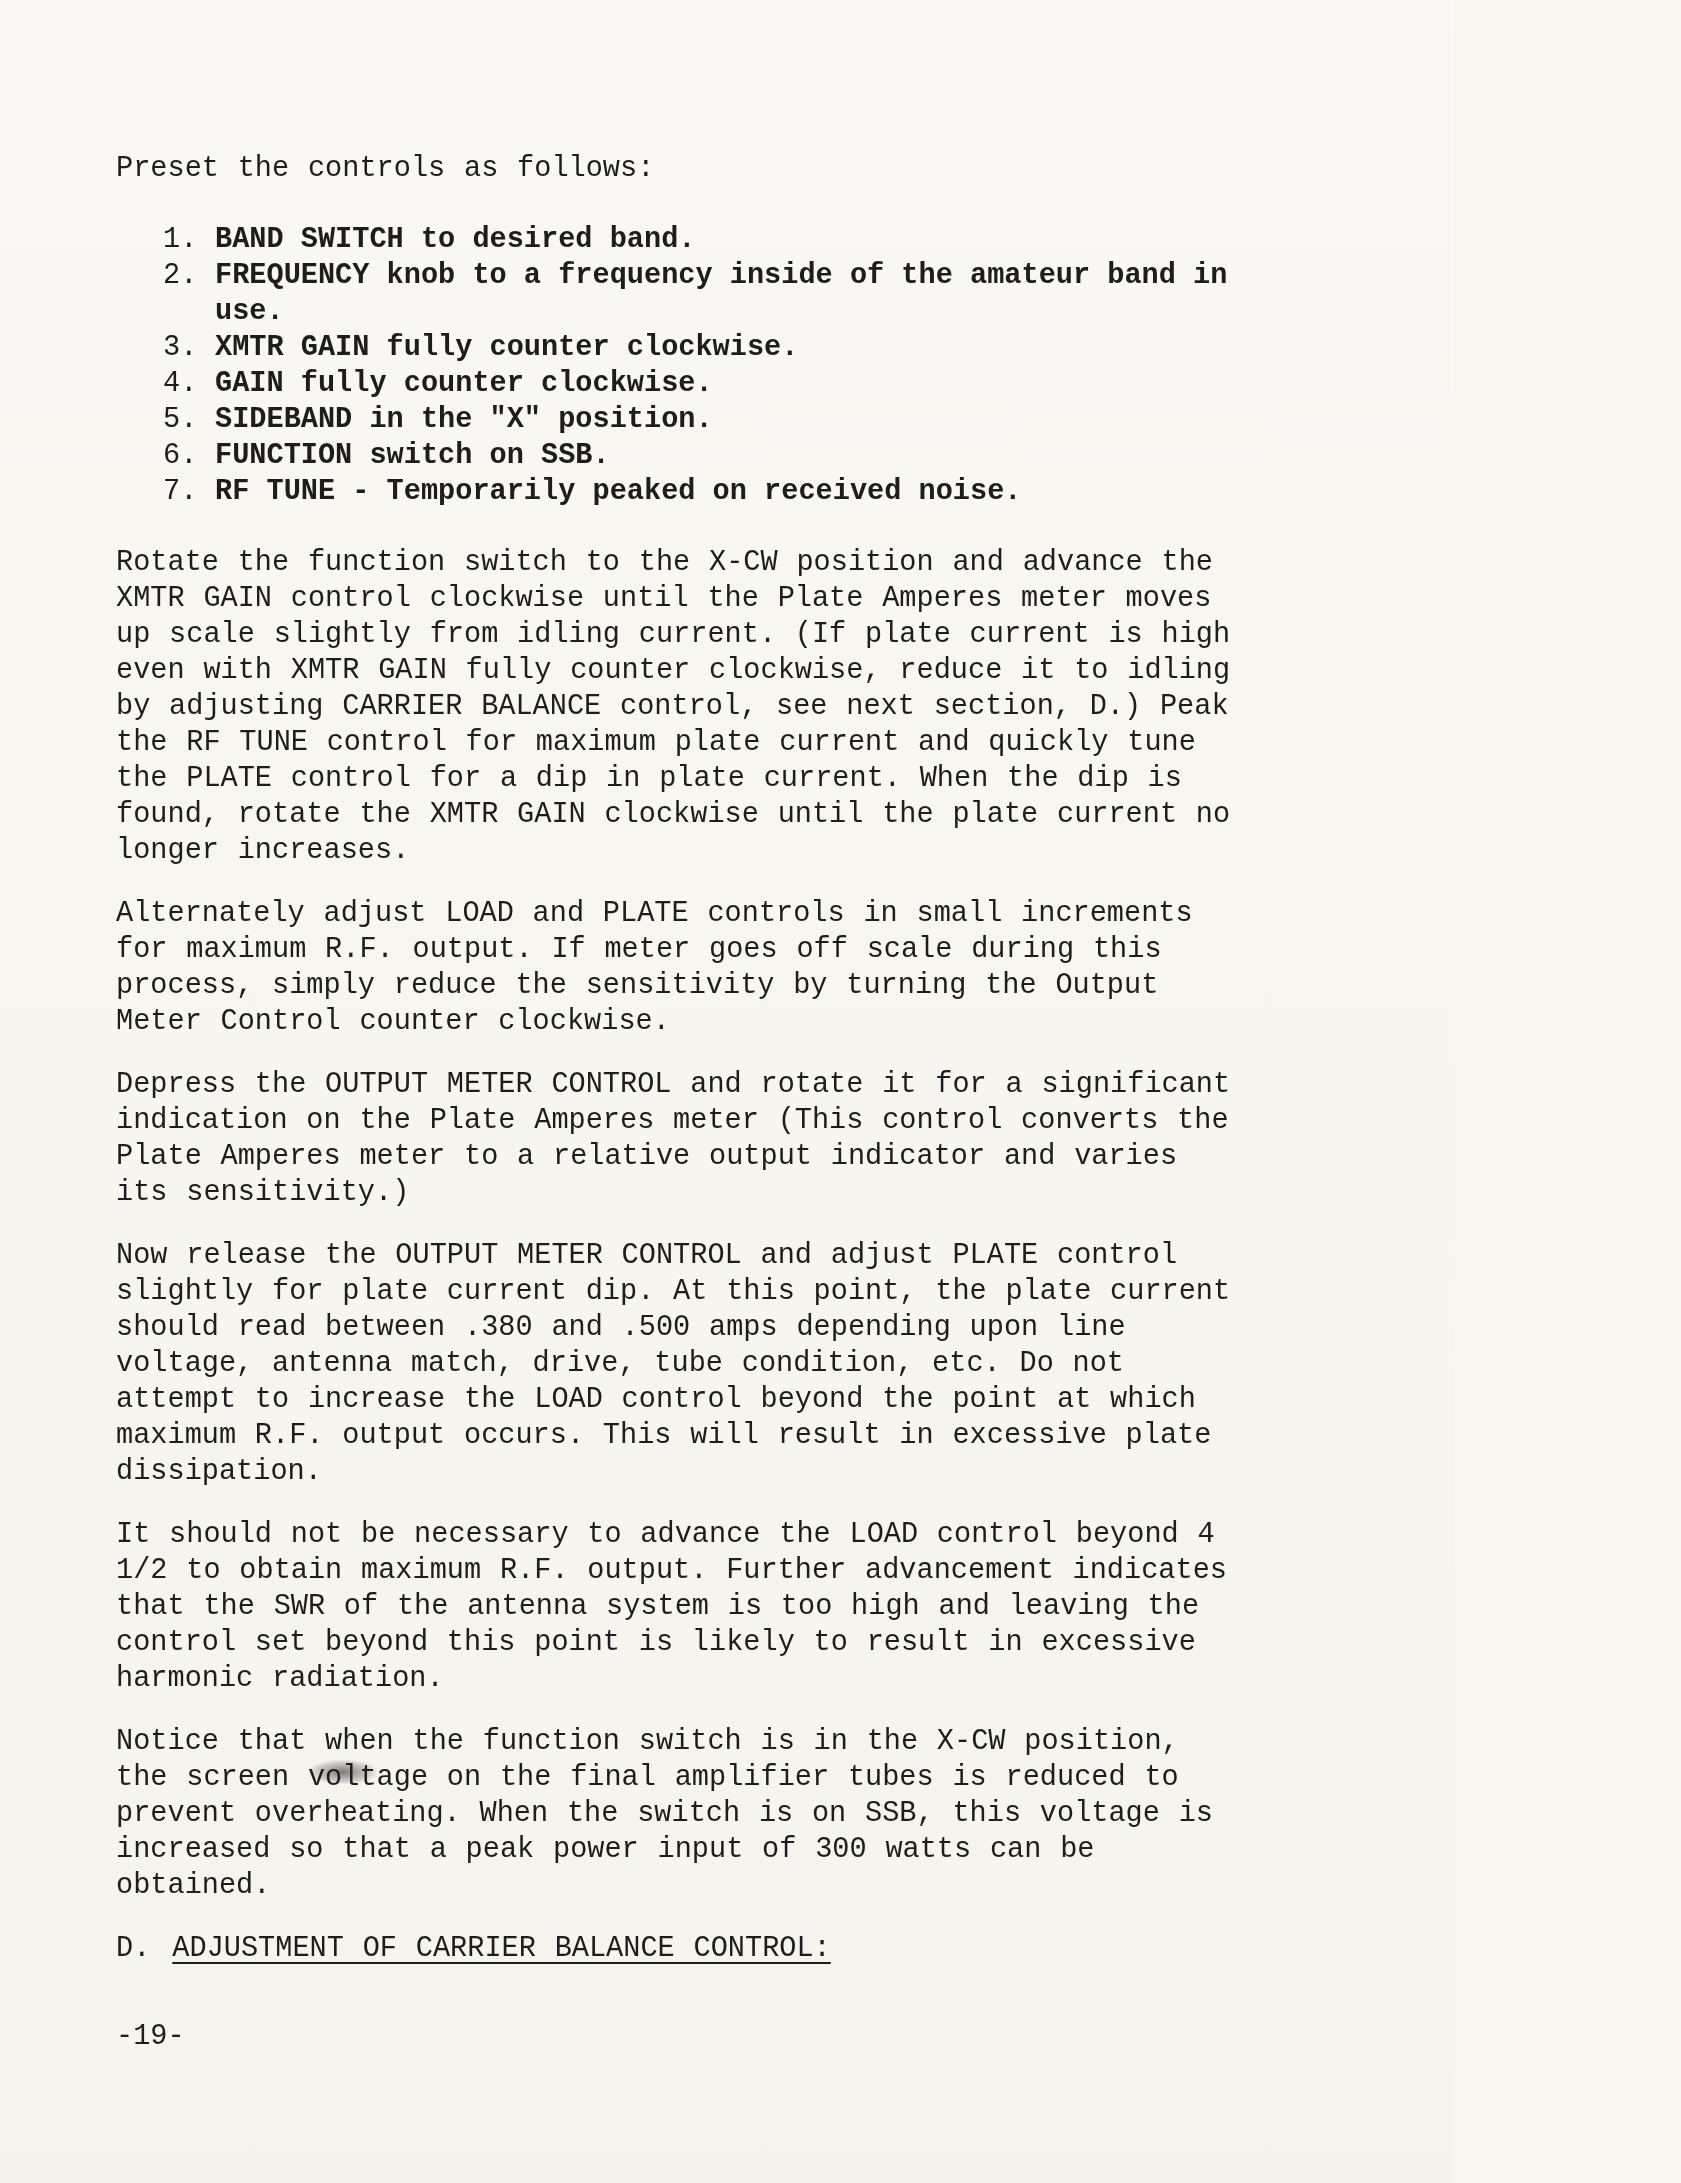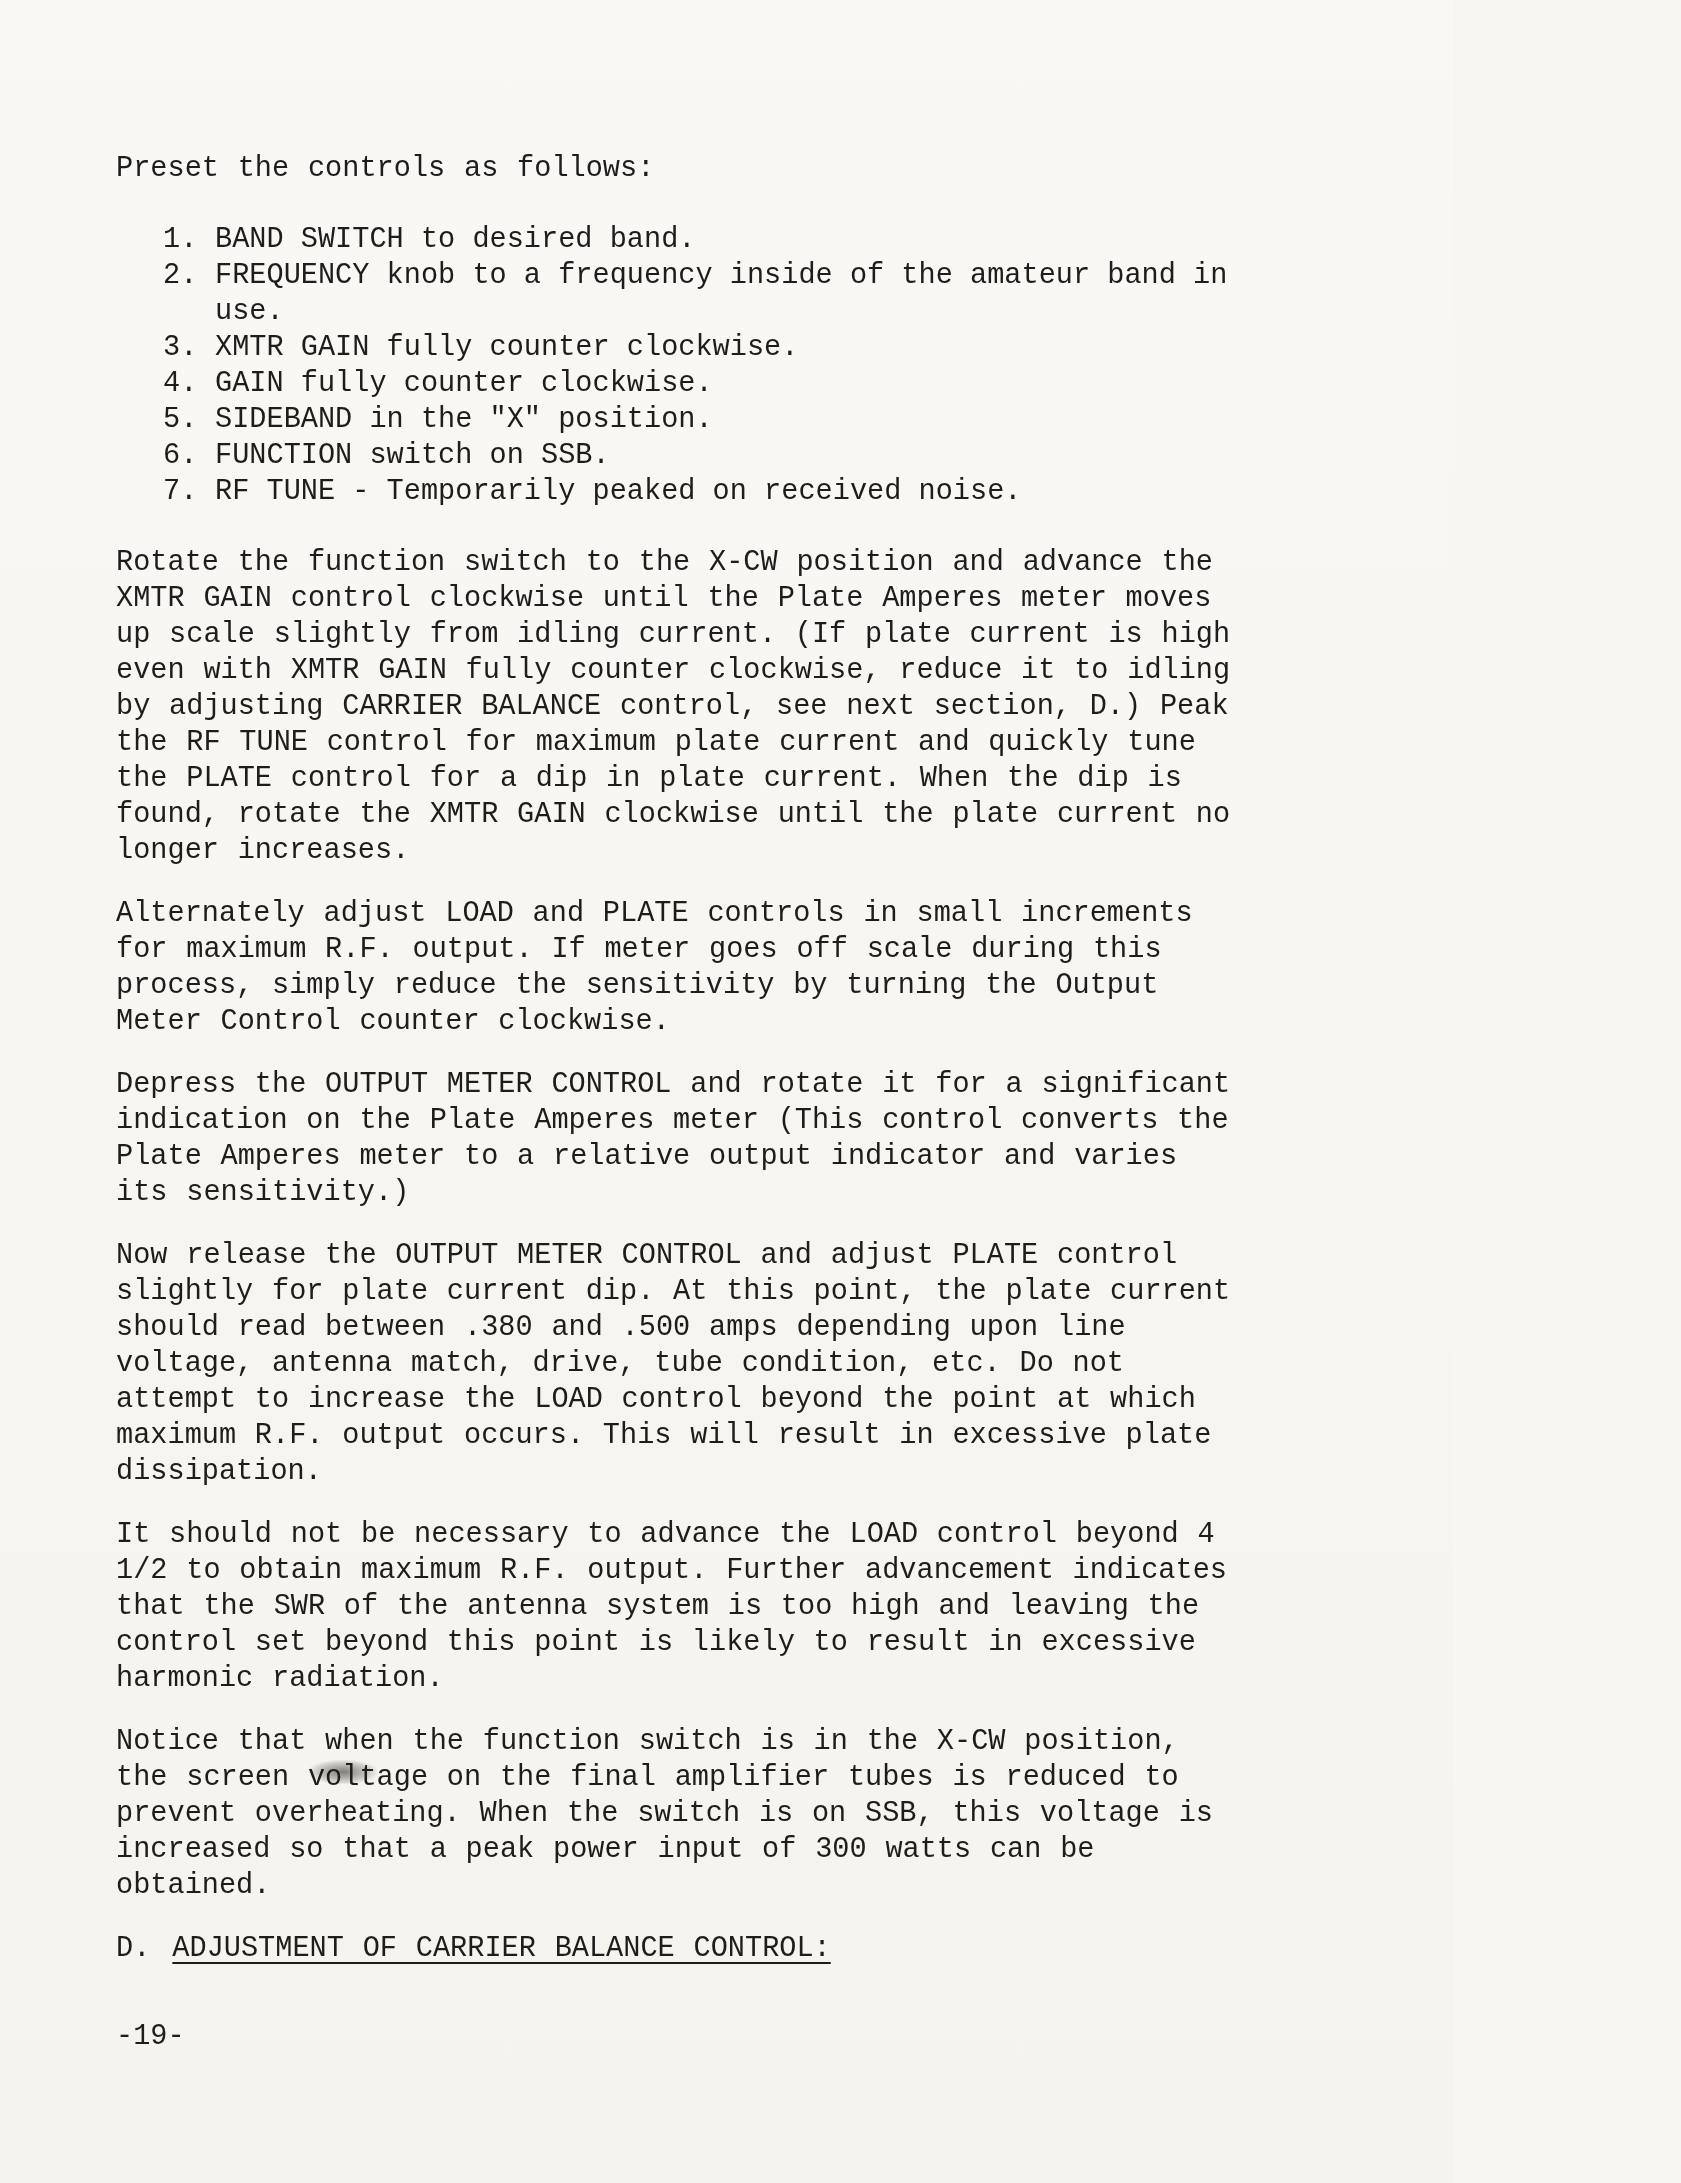--- a/index.html
+++ b/index.html
@@ -33,21 +33,21 @@
   }
   .list-row {
     display: flex;
     font-size: 28.6px;
     line-height: 36px;
   }
   .list-row .num {
     width: 52px;
     flex: 0 0 52px;
   }
-  .list-row .txt { flex: 1; }
+  .list-row .txt { flex: 1; font-weight: bold; }
   .section-heading {
     font-size: 28.6px;
     line-height: 36px;
     font-weight: normal;
     margin: 8px 0 32px 0;
     word-spacing: 1.6px;
   }
   .section-heading .letter { margin-right: 22px; }
   .section-heading .title-underlined {
     text-decoration: underline;

